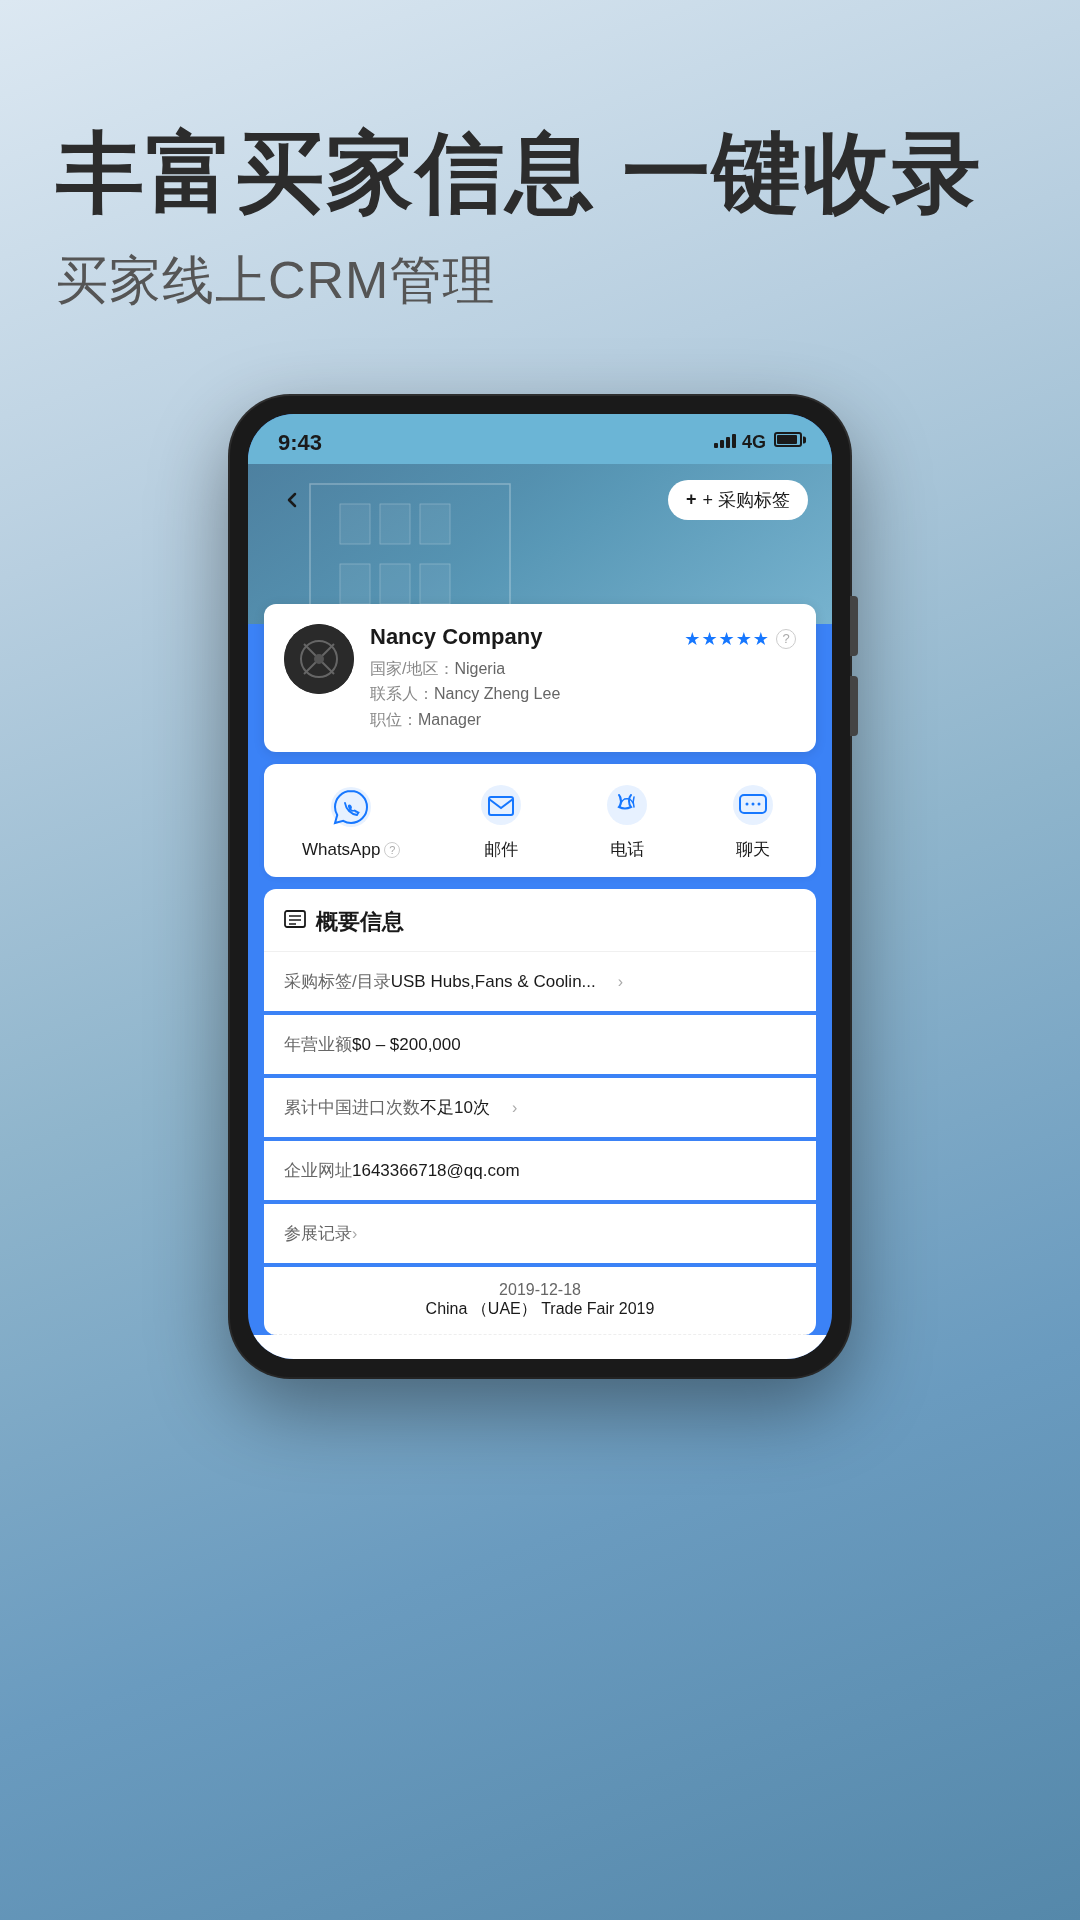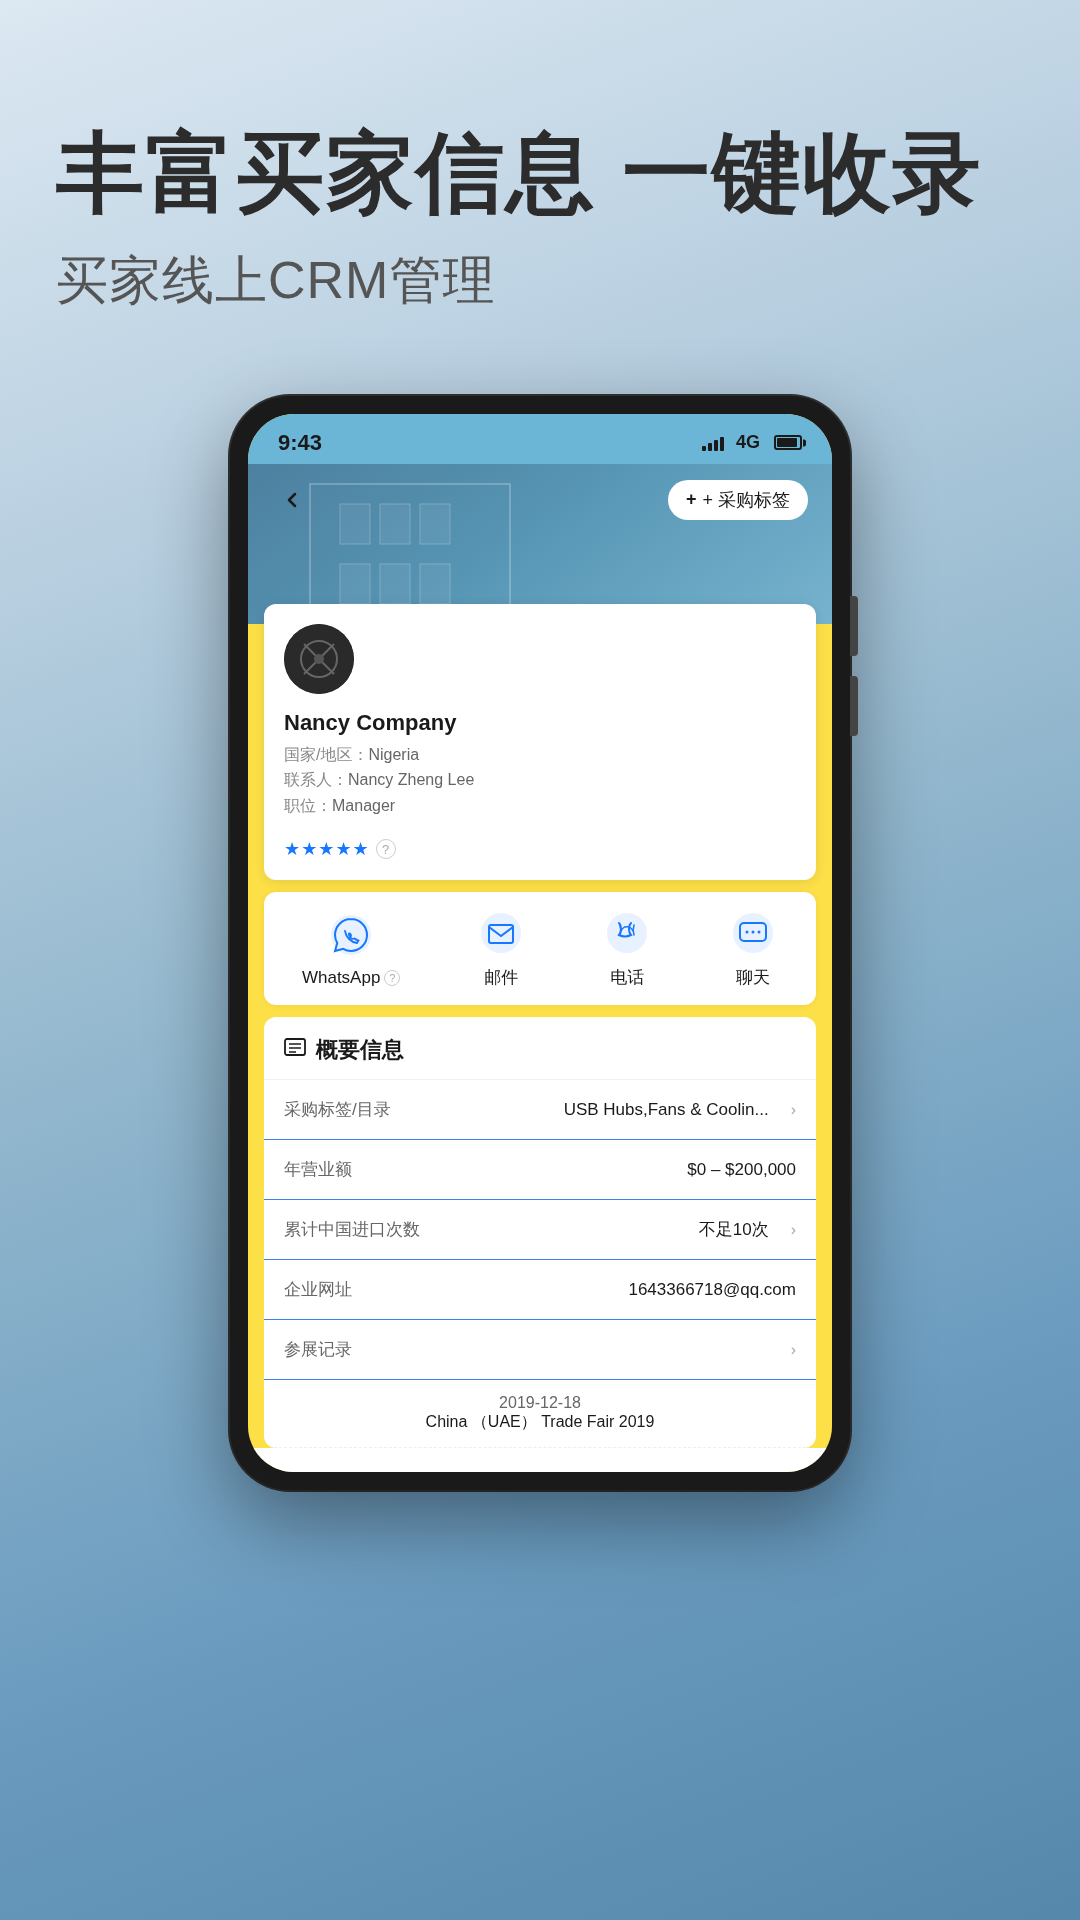--- a/index.html
+++ b/index.html
@@ -63,21 +63,21 @@
     .phone-frame {
       width: 100%;
       background: #1a1a1a;
       border-radius: 60px;
       padding: 18px;
       box-shadow: 0 30px 80px rgba(0,0,0,0.4), 0 0 0 2px #333;
       position: relative;
     }
 
     .phone-screen {
-      background: #fde047;
+      background: #3b82f6;
       border-radius: 46px;
       overflow: hidden;
       position: relative;
     }
 
     
     .status-bar {
       display: flex;
       justify-content: space-between;
       align-items: center;
@@ -87,22 +87,22 @@
     }
 
     .status-time {
       font-size: 22px;
       font-weight: 600;
       color: #1a1a1a;
     }
 
     .status-icons {
       display: flex;
-      align-items: center;
-      gap: 10px;
+      align-items: flex-start;
+      gap: 4px;
     }
 
     .signal-bars {
       display: flex;
       align-items: flex-end;
       gap: 2px;
       height: 16px;
     }
 
     .signal-bar {
@@ -204,21 +204,20 @@
       margin: 6px 16px;
       margin-top: -20px;
       border-radius: 12px;
       padding: 20px;
       box-shadow: 0 2px 12px rgba(0,0,0,0.1);
       position: relative;
       z-index: 5;
       display: flex;
       align-items: flex-start;
       gap: 16px;
-      flex-direction: column;
     }
 
     .company-avatar {
       width: 70px;
       height: 70px;
       border-radius: 50%;
       background: #2a2a2a;
       flex-shrink: 0;
       display: flex;
       align-items: center;
@@ -347,24 +346,24 @@
     }
 
     .section-title {
       font-size: 22px;
       font-weight: 600;
       color: #1a1a1a;
     }
 
     .info-row {
       display: flex;
-      justify-content: space-between;
+      justify-content: flex-start;
       align-items: center;
       padding: 18px 20px;
-      border-bottom: 1px solid #3b82f6;
+      border-bottom: 4px solid #3b82f6;
     }
 
     .info-row:last-child {
       border-bottom: none;
     }
 
     .info-label {
       font-size: 17px;
       color: #666;
     }

